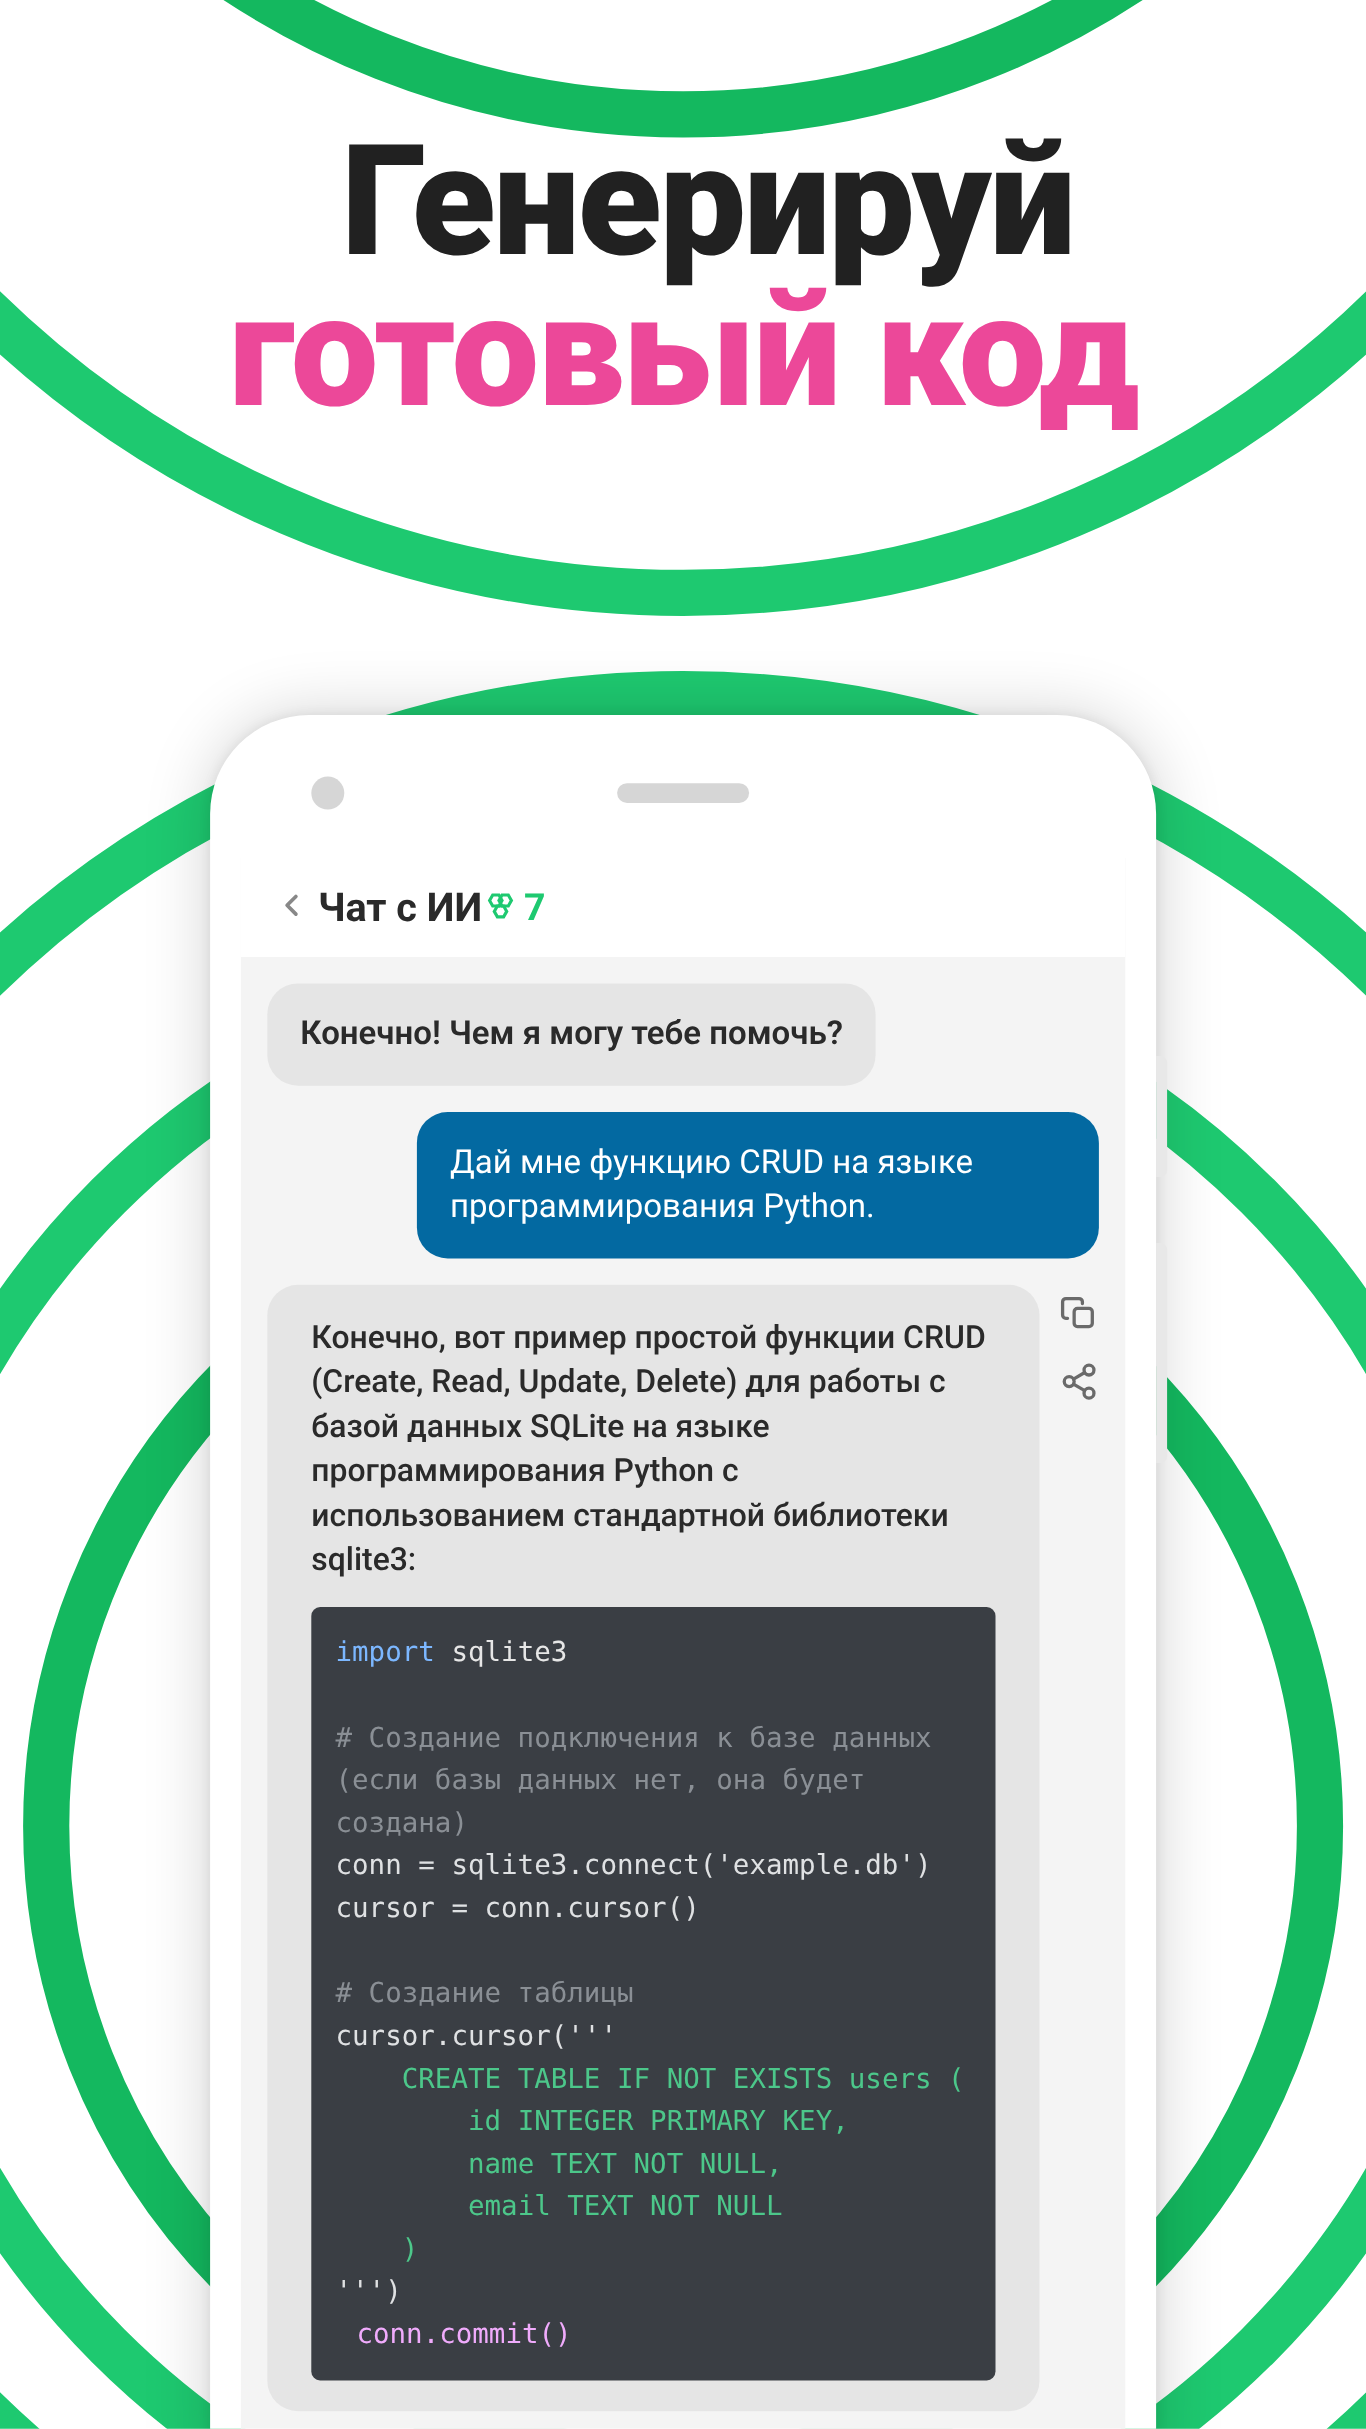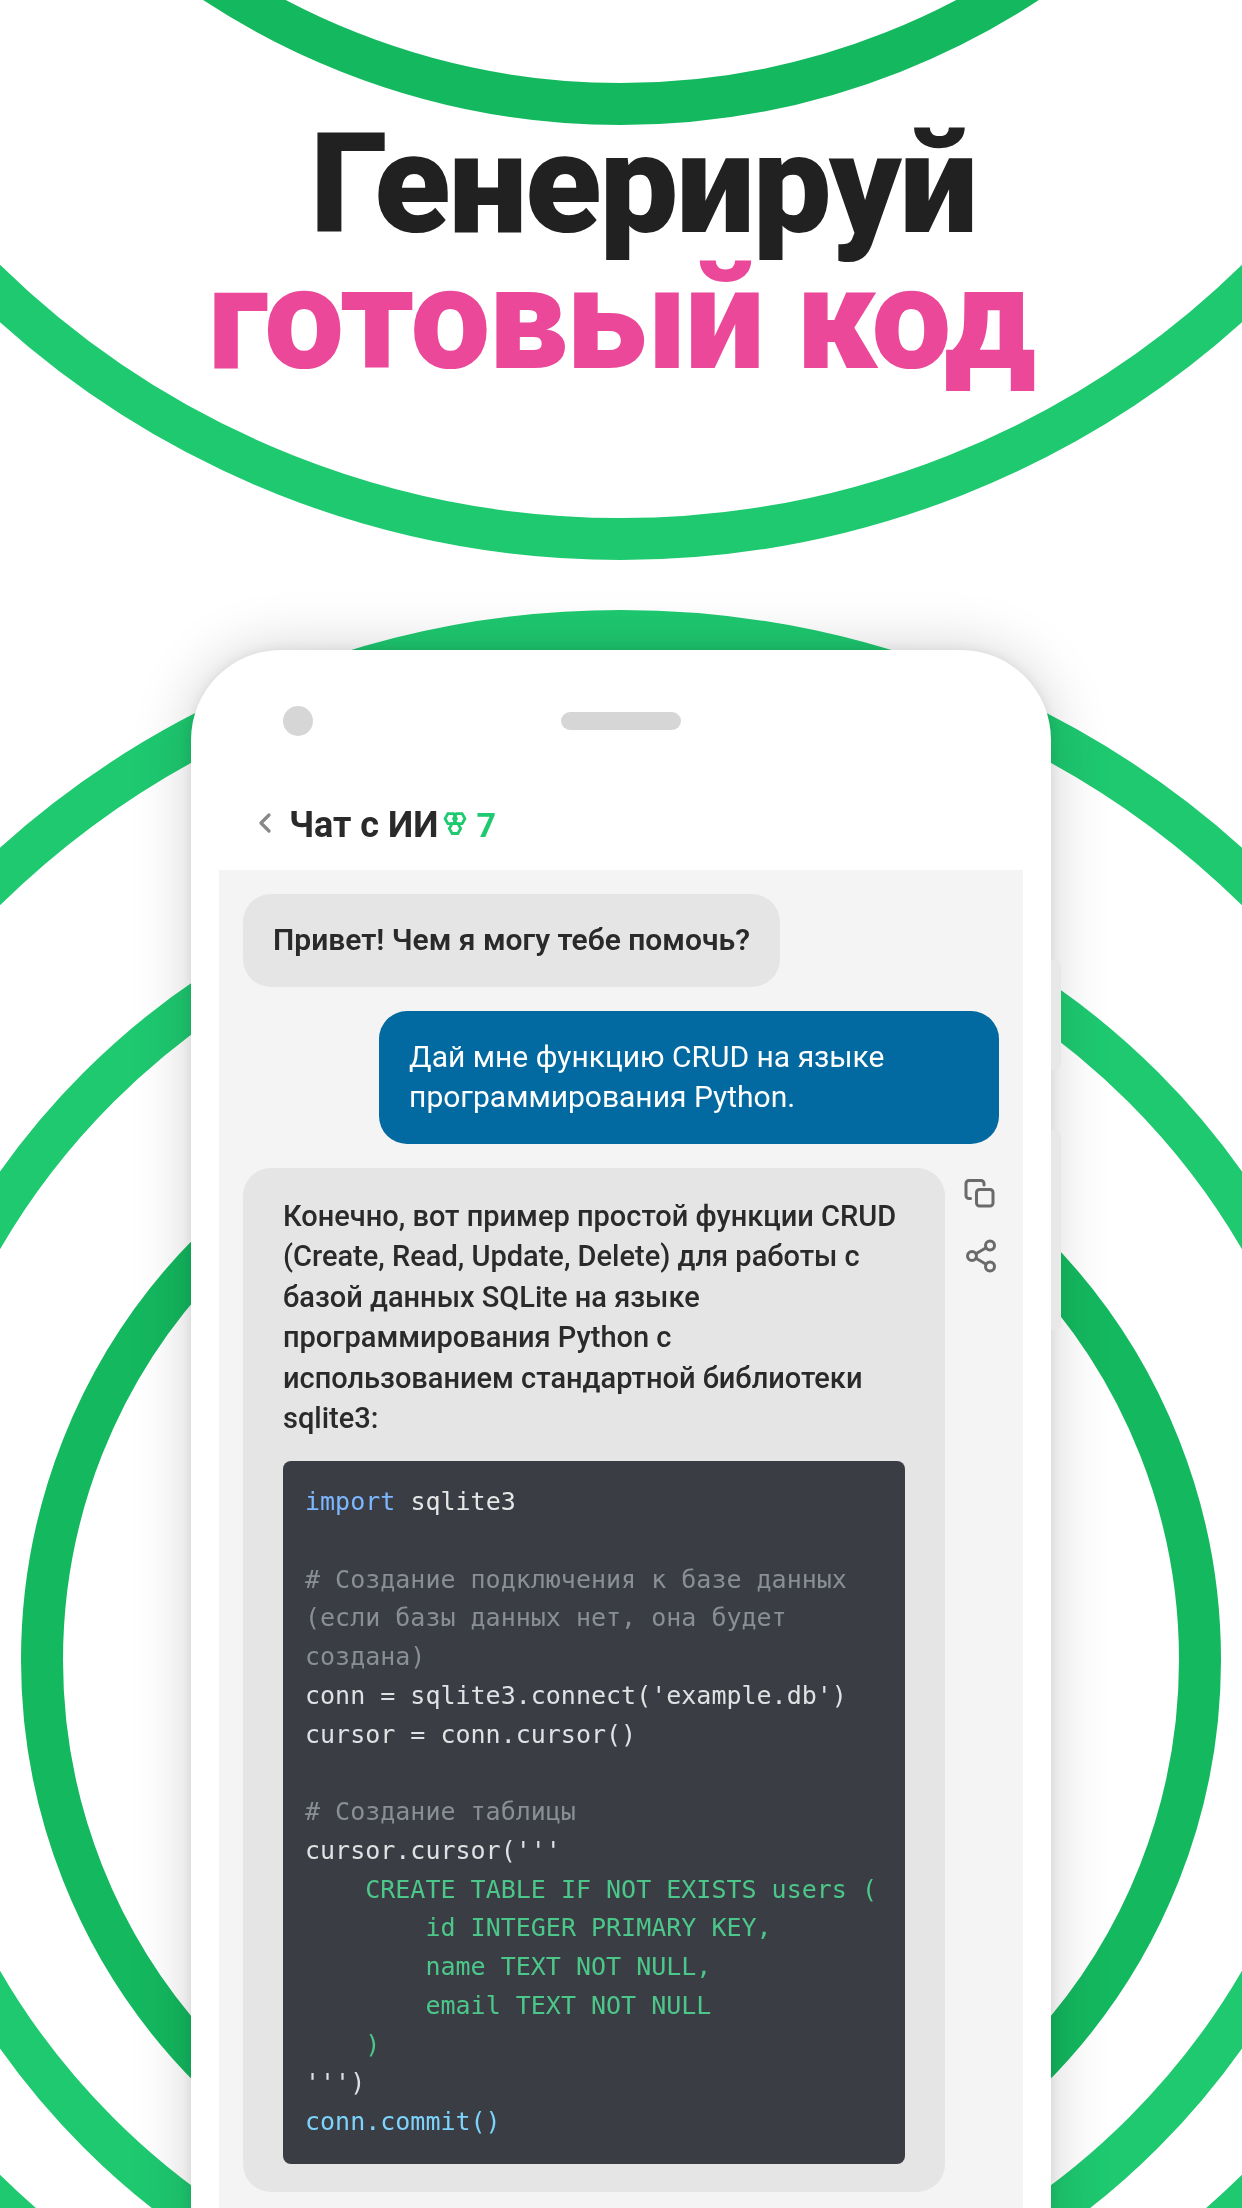--- a/index.html
+++ b/index.html
@@ -163,21 +163,21 @@
       font-size: 25px;
       line-height: 1.55;
       color: #dfe1e3;
       white-space: pre-wrap;
       word-break: break-word;
     }
     .tok-kw   { color: #7cb7ff; }
     .tok-mod  { color: #e6e6e6; }
     .tok-cmt  { color: #8a8f95; }
     .tok-str  { color: #4cc78a; }
-    .tok-err  { color: #7dd3fc; }
+    .tok-err  { color: #f0abfc; margin-left: 19px; }
     
   </style>
 </head>
 <body>
 
 <div class="circles">
   <div class="circle c1"></div>
   <div class="circle c2"></div>
   <div class="circle c3"></div>
   <div class="circle c4"></div>
@@ -211,21 +211,21 @@
               <path d="M7 4 L11 4 L13 7.5 L11 11 L7 11 L5 7.5 Z"></path>
               <path d="M13 4 L17 4 L19 7.5 L17 11 L13 11 L11 7.5 Z"></path>
               <path d="M10 11 L14 11 L16 14.5 L14 18 L10 18 L8 14.5 Z"></path>
             </svg>
             <span>7</span>
           </div>
         </div>
 
         <div class="chat-body">
 
-          <div class="bubble bot">Привет! Чем я могу тебе помочь?</div>
+          <div class="bubble bot">Конечно! Чем я могу тебе помочь?</div>
 
           <div class="bubble user">Дай мне функцию CRUD на языке программирования Python.</div>
 
           <div class="reply-block">
             <div class="reply-card">
               <div>Конечно, вот пример простой функции CRUD (Create, Read, Update, Delete) для работы с базой данных SQLite на языке программирования Python с использованием стандартной библиотеки sqlite3:</div>
               <div class="code-block"><span class="tok-kw">import</span> <span class="tok-mod">sqlite3</span>
 
 <span class="tok-cmt"># Создание подключения к базе данных (если базы данных нет, она будет создана)</span>
 <span>conn = sqlite3.connect('example.db')</span>

